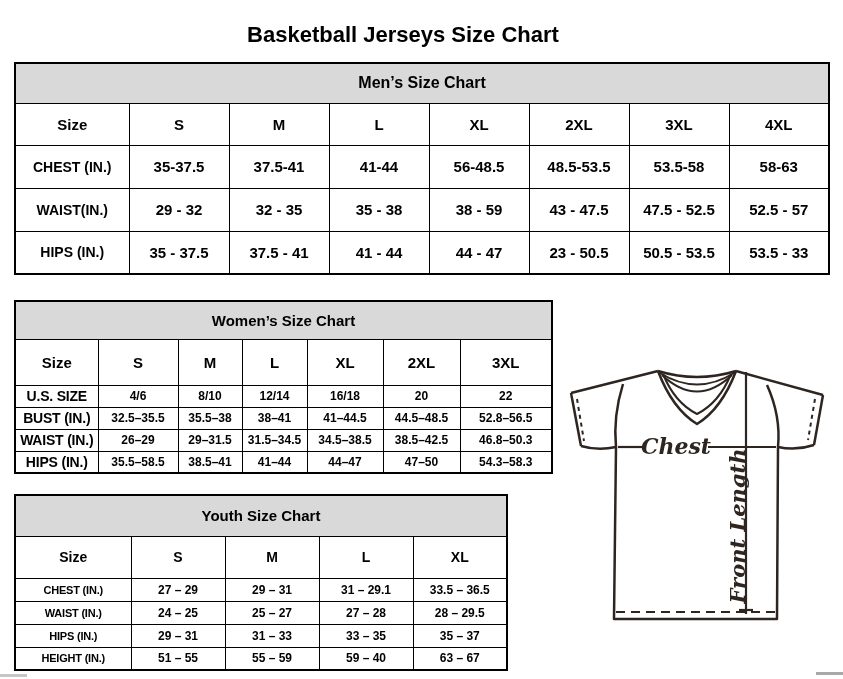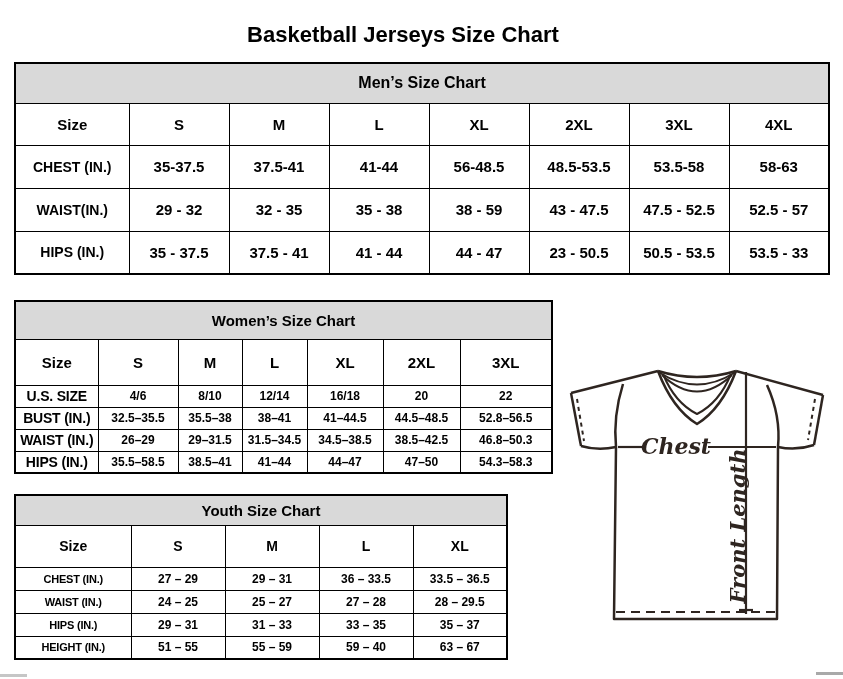--- a/index.html
+++ b/index.html
@@ -31,21 +31,21 @@
   #mens-table tr.data td.rlabel { font-size:14px; }
   
   #womens-table { left:14px; top:300px; width:537px; }
   #womens-table tr.hdr  { height:38px;border-radius:17px; }
   #womens-table tr.size { height:46px; font-size:15px; }
   #womens-table tr.data { height:22px; font-size:12px; }
   #womens-table tr.data td.rlabel { font-size:14px; letter-spacing:-0.2px;margin-left:13px; }
   #womens-table .section-header { font-size:15px; }
   
   #youth-table { left:14px; top:494px; width:492px; }
-  #youth-table tr.hdr  { height:30px;border-radius:7px; }
+  #youth-table tr.hdr  { height:41px;border-radius:7px; }
   #youth-table tr.size { height:42px; font-size:14px; }
   #youth-table tr.data { height:23px; font-size:12px; }
   #youth-table tr.data td.rlabel { font-size:11px; letter-spacing:-0.2px; }
   #youth-table .section-header { font-size:15px; }
 
   .jersey-diagram { position:absolute; left:556px; top:358px; }
   .jersey-diagram text {
     font-family:"DejaVu Serif", serif; font-style:italic; font-weight:bold;
     fill:#2e2520;
   }
@@ -194,21 +194,21 @@
     <td>Size</td>
     <td>S</td>
     <td>M</td>
     <td>L</td>
     <td>XL</td>
   </tr>
   <tr class="data">
     <td class="rlabel">CHEST (IN.)</td>
     <td>27 – 29</td>
     <td>29 – 31</td>
-    <td>36 – 33.5</td>
+    <td>31 – 29.1</td>
     <td>33.5 – 36.5</td>
   </tr>
   <tr class="data">
     <td class="rlabel">WAIST (IN.)</td>
     <td>24 – 25</td>
     <td>25 – 27</td>
     <td>27 – 28</td>
     <td>28 – 29.5</td>
   </tr>
   <tr class="data">

